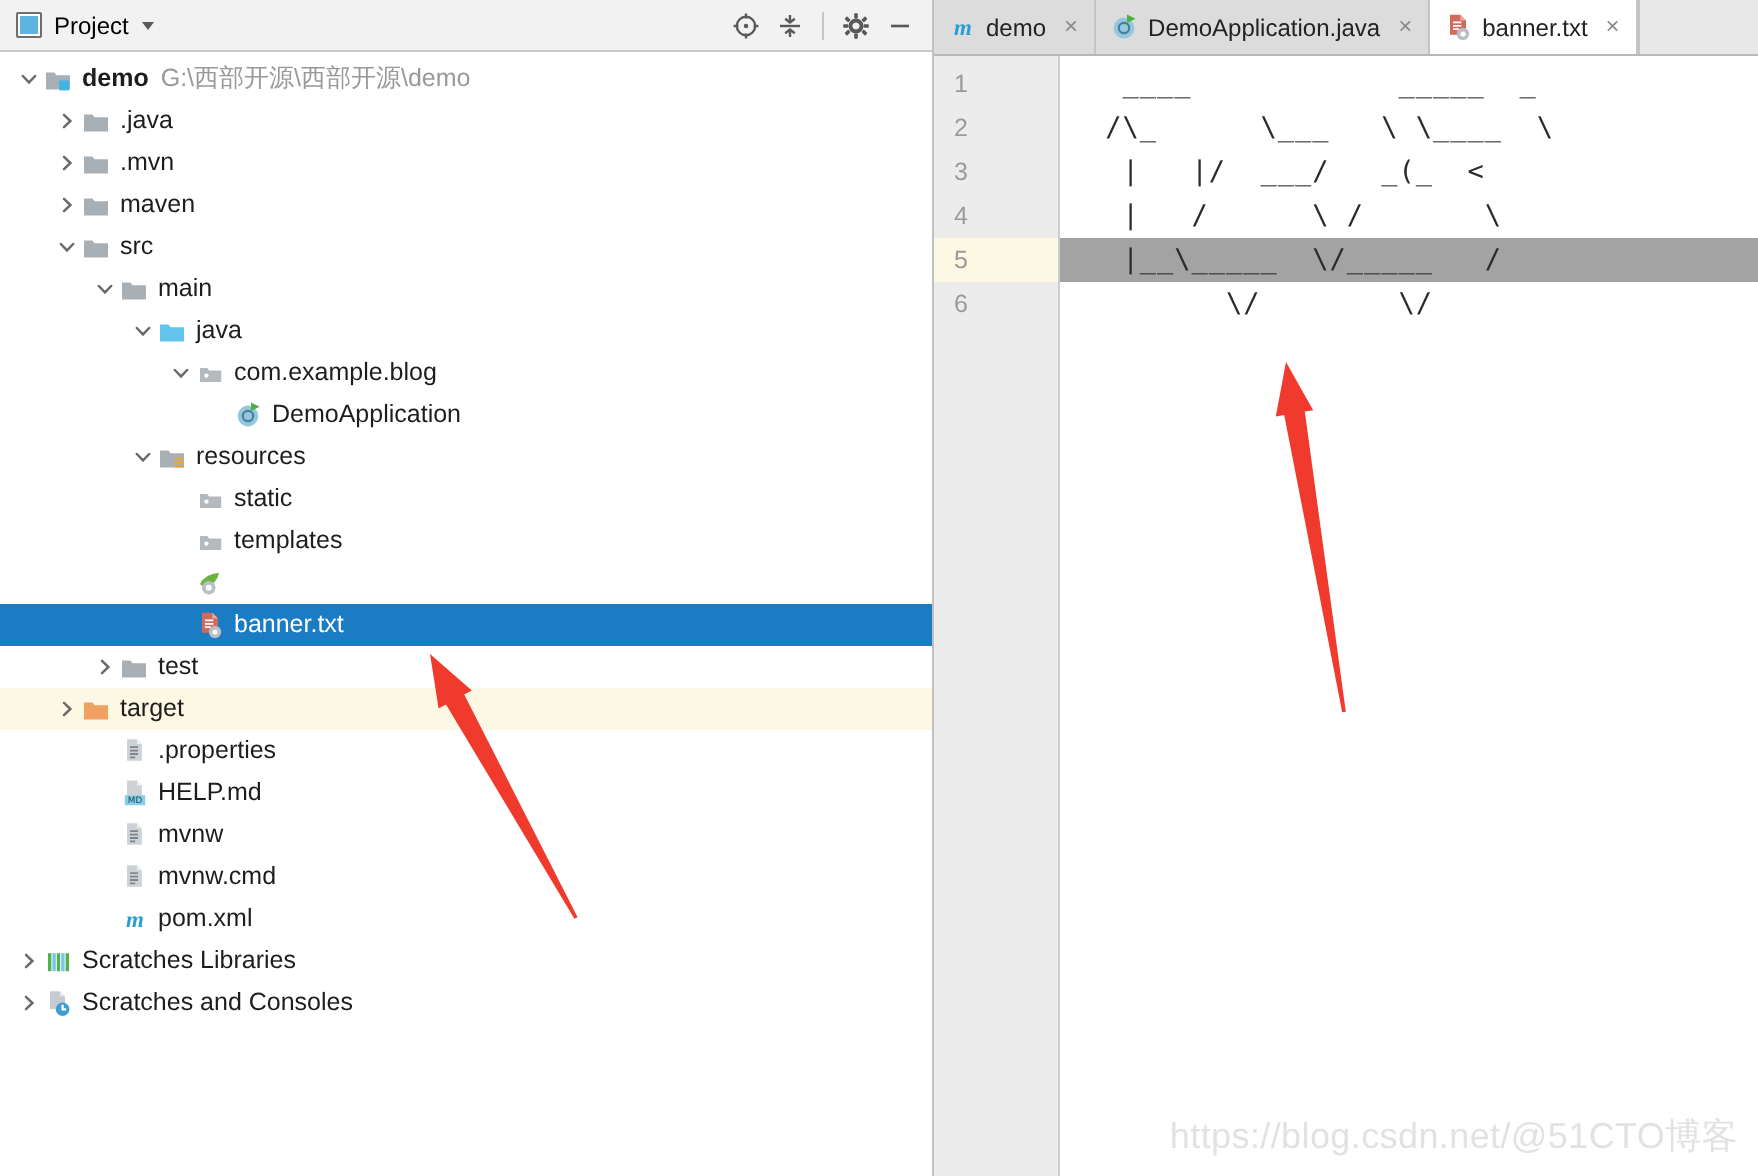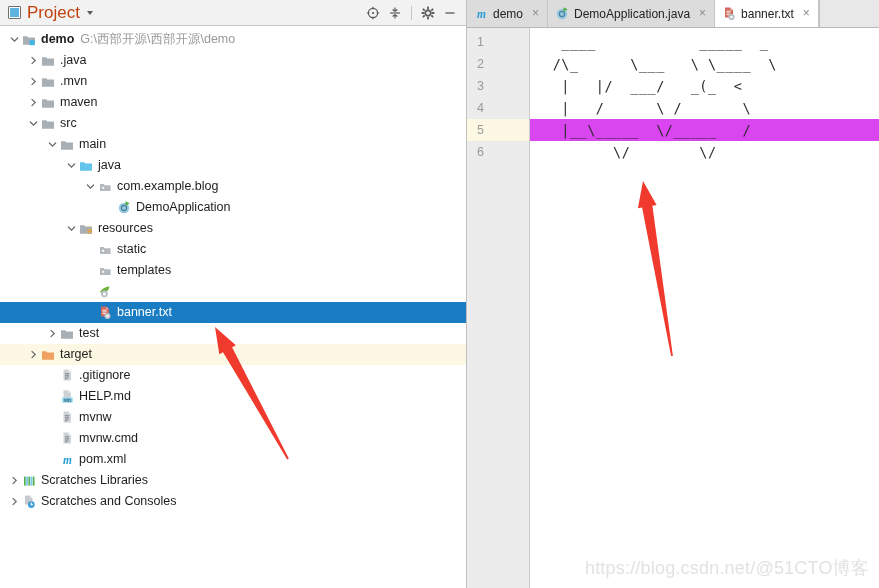--- a/index.html
+++ b/index.html
@@ -24,21 +24,21 @@
   }
   .panel-header {
     height: 26px;
     background: #f2f2f2;
     border-bottom: 1px solid #c9c9c9;
     display: flex; align-items: center;
     padding: 0 6px 0 8px;
     flex: 0 0 26px;
   }
   .panel-title-group { display: flex; align-items: center; gap: 6px; }
-  .panel-title { font-size: 17px; color: #c2410c; }
+  .panel-title { font-size: 12px; color: #000000; }
   .proj-icon {
     width: 13px; height: 13px;
     border: 1.6px solid #6e6e6e;
     background: #ffffff;
     position: relative;
     border-radius: 1px;
   }
   .proj-icon::after {
     content:''; position:absolute; left:1px; top:1px; right:1px; bottom:1px;
     background:#5fb3e0;
@@ -148,21 +148,21 @@
   }
   .cline {
     height: 22px; line-height: 22px;
     font-family: "DejaVu Sans Mono", monospace;
     font-size: 13.5px;
     color: #2b2b2b;
     white-space: pre;
     padding-left: 14px;
     letter-spacing: 0.5px;
   }
-  .cline.cur { background:#d946ef; }
+  .cline.cur { background:#a3a3a3; }
 
   
   #overlay {
     position:absolute; left:0; top:0;
     width:879px; height:588px;
     pointer-events:none;
   }
   .watermark {
     position:absolute;
     right:10px; bottom:8px;
@@ -453,21 +453,21 @@
           <span class="arrow"></span>
           <span class="ico">
             <svg width="15" height="15" viewBox="0 0 15 15">
               <path d="M3.5 1.6 h5 l2.4 2.4 v8.4 h-7.4 z" fill="#cdd2d6"></path>
               <path d="M8.5 1.6 v2.4 h2.4 z" fill="#eceff1"></path>
               <g stroke="#7d868c" stroke-width="0.9">
                 <path d="M5 5.6 h4 M5 7.3 h4 M5 9 h4 M5 10.7 h2.6"></path>
               </g>
             </svg>
           </span>
-          <span class="label">.gitignore</span>
+          <span class="label">.properties</span>
         </div>
         <div class="row">
           <span style="flex: 0 0 45px;"></span>
           <span class="arrow"></span>
           <span class="ico">
             <svg width="15" height="15" viewBox="0 0 15 15">
               <path d="M3.5 1.3 h5 l2.4 2.4 v5.1 h-7.4 z" fill="#cdd2d6"></path>
               <path d="M8.5 1.3 v2.4 h2.4 z" fill="#eceff1"></path>
               <rect x="2.4" y="8.6" width="10.2" height="5" fill="#87cee8"></rect>
               <text x="7.5" y="12.6" font-size="4.4" fill="#1d3f52" text-anchor="middle" font-family="DejaVu Sans">MD</text>

